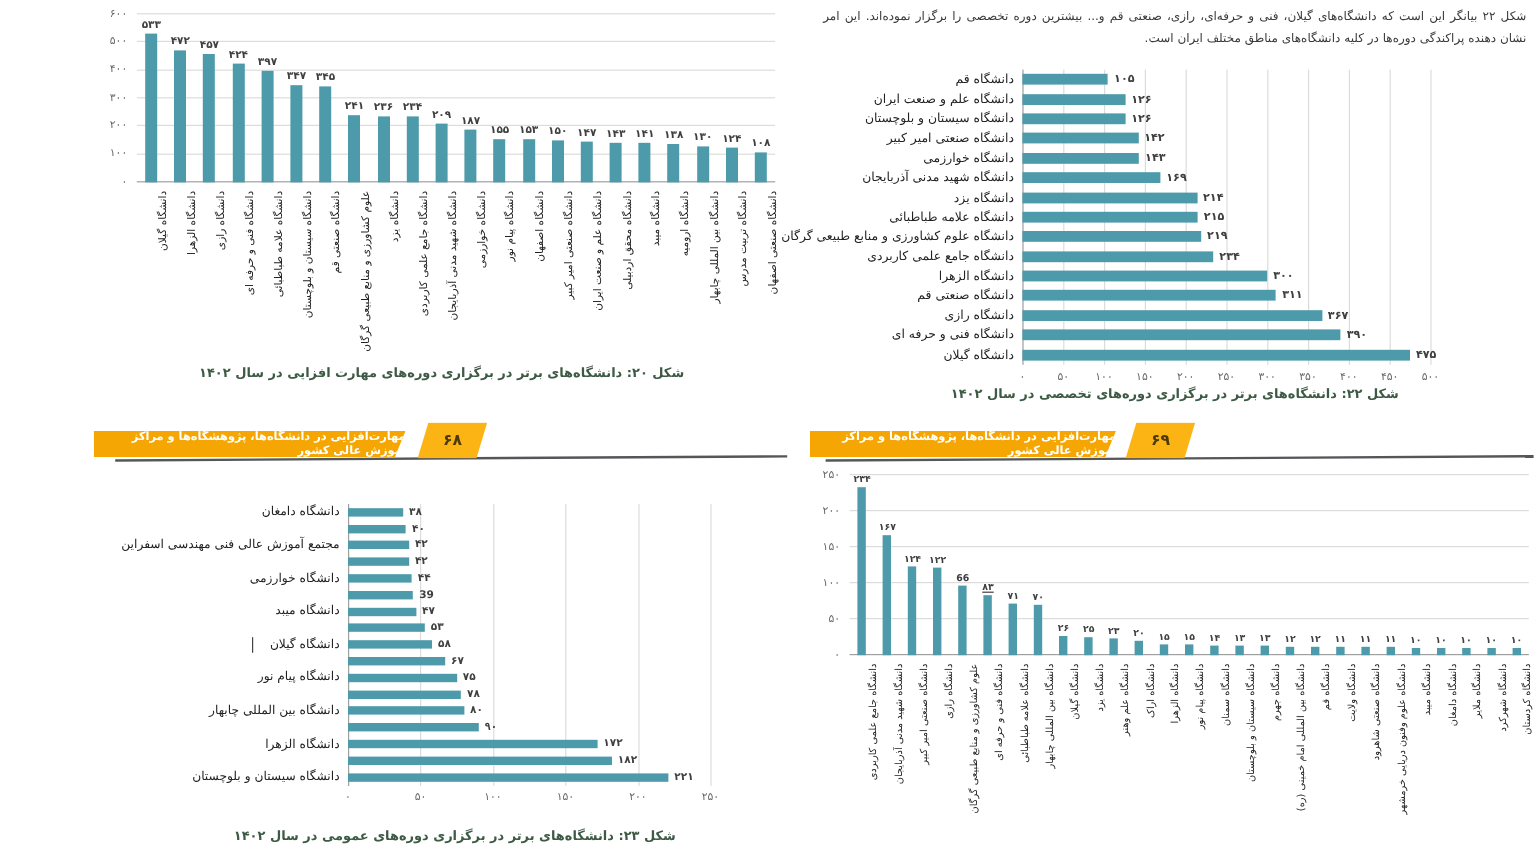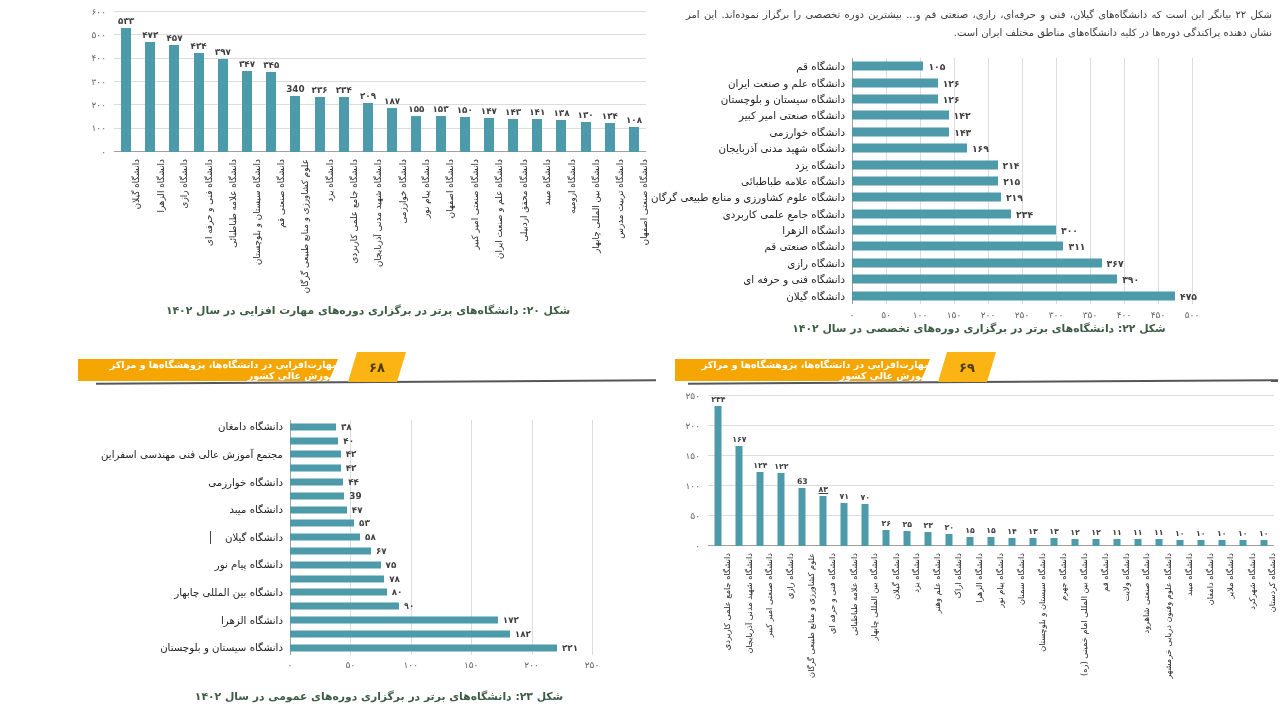--- a/index.html
+++ b/index.html
@@ -151,21 +151,21 @@
       <div class="vcol">
         <div class="bar vbar" style="height: 80.9667px;"></div>
         <div class="vval" style="bottom: 82.9667px;">۳۴۷</div>
       </div>
       <div class="vcol">
         <div class="bar vbar" style="height: 80.5px;"></div>
         <div class="vval" style="bottom: 82.5px;">۳۴۵</div>
       </div>
       <div class="vcol">
         <div class="bar vbar" style="height: 56.2333px;"></div>
-        <div class="vval" style="bottom: 58.2333px;">340</div>
+        <div class="vval" style="bottom: 58.2333px;">۲۴۱</div>
       </div>
       <div class="vcol">
         <div class="bar vbar" style="height: 55.0667px;"></div>
         <div class="vval" style="bottom: 57.0667px;">۲۳۶</div>
       </div>
       <div class="vcol">
         <div class="bar vbar" style="height: 54.6px;"></div>
         <div class="vval" style="bottom: 56.6px;">۲۳۴</div>
       </div>
       <div class="vcol">
@@ -609,21 +609,21 @@
       <div class="vcol">
         <div class="bar vbar" style="height: 74.4px;"></div>
         <div class="vval" style="bottom: 76.4px;">۱۲۴</div>
       </div>
       <div class="vcol">
         <div class="bar vbar" style="height: 73.2px;"></div>
         <div class="vval" style="bottom: 75.2px;">۱۲۲</div>
       </div>
       <div class="vcol">
         <div class="bar vbar" style="height: 58.2px;"></div>
-        <div class="vval" style="bottom: 60.2px;">63</div>
+        <div class="vval" style="bottom: 60.2px;">66</div>
       </div>
       <div class="vcol">
         <div class="bar vbar" style="height: 49.8px;"></div>
         <div class="vval" style="bottom: 51.8px; text-decoration: underline;">۸۳</div>
       </div>
       <div class="vcol">
         <div class="bar vbar" style="height: 42.6px;"></div>
         <div class="vval" style="bottom: 44.6px;">۷۱</div>
       </div>
       <div class="vcol">

